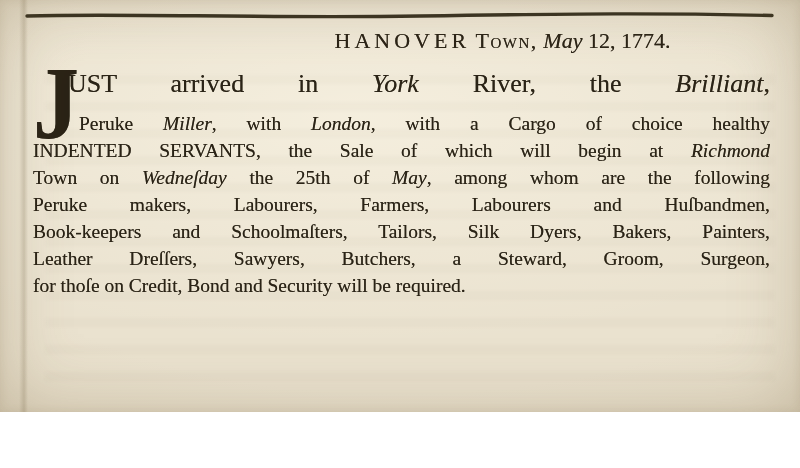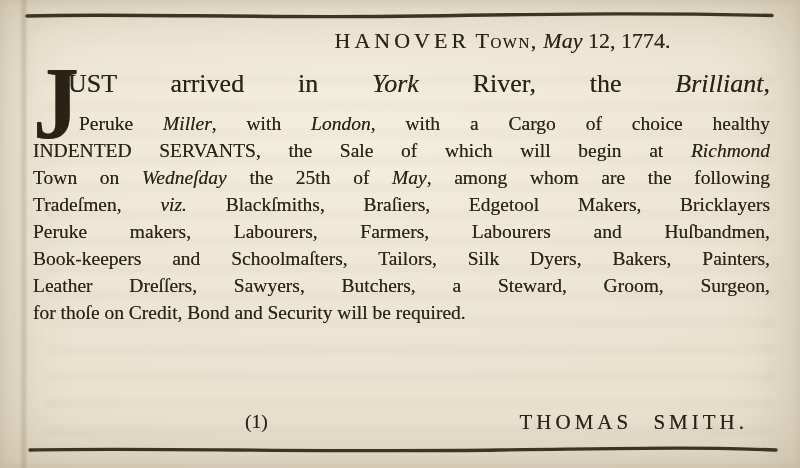--- a/index.html
+++ b/index.html
@@ -1,18 +1,18 @@
 <!DOCTYPE html>
 <html><head>
 <meta charset="utf-8">
 <style>
   html,body{margin:0;padding:0;}
   .page{
     position:relative;
-    width:800px;height:468px;
+    width:800px;height:412px;
     overflow:hidden;
     background:
       radial-gradient(120% 90% at 45% 28%, rgba(255,250,236,.5), rgba(255,250,236,0) 62%),
       radial-gradient(145% 125% at 50% 48%, #eae2cf 38%, #ded4bd 76%, #cfc4a6 100%),
       #e4dbc6;
     color:#2a2316;
     font-family:"Liberation Serif","DejaVu Serif",serif;
   }
   .vignette{position:absolute;inset:0;pointer-events:none;
     box-shadow:inset 0 0 70px rgba(115,95,58,.28), inset 0 0 10px rgba(115,95,58,.12);}
@@ -77,21 +77,20 @@
     <span id="header-text"><span class="caps">HANOVER</span><span> </span><span class="sc">Town,</span><span> </span><span class="it">May</span><span> 12, 1774.</span></span>
   </div>
 
   <div class="body-block">
     <span class="dropcap">J</span>
     <div id="body-lines">
         <div class="line l1"><span>UST arrived in </span><span class="it">York</span><span> River, the </span><span class="it">Brilliant</span><span>,</span></div>
         <div class="line l2"><span>Peruke </span><span class="it">Miller</span><span>, with </span><span class="it">London</span><span>, with a Cargo of choice healthy</span></div>
         <div class="line"><span>INDENTED SERVANTS, the Sale of which will begin at </span><span class="it">Richmond</span></div>
         <div class="line"><span>Town on </span><span class="it">Wedneſday</span><span> the 25th of </span><span class="it">May</span><span>, among whom are the following</span></div>
-        <div class="line"><span>Tradeſmen, </span><span class="it">viz.</span><span> Blackſmiths, Braſiers, Edgetool Makers, Bricklayers</span></div>
         <div class="line"><span>Peruke makers, Labourers, Farmers, Labourers and Huſbandmen,</span></div>
         <div class="line"><span>Book-keepers and Schoolmaſters, Tailors, Silk Dyers, Bakers, Painters,</span></div>
         <div class="line"><span>Leather Dreſſers, Sawyers, Butchers, a Steward, Groom, Surgeon,</span></div>
         <div class="line last"><span>for thoſe on Credit, Bond and Security will be required.</span></div>
       </div>
   </div>
 
   <div class="footer">
     <span class="pagemark">(1)</span>
     <span class="signature">THOMAS SMITH.</span>

